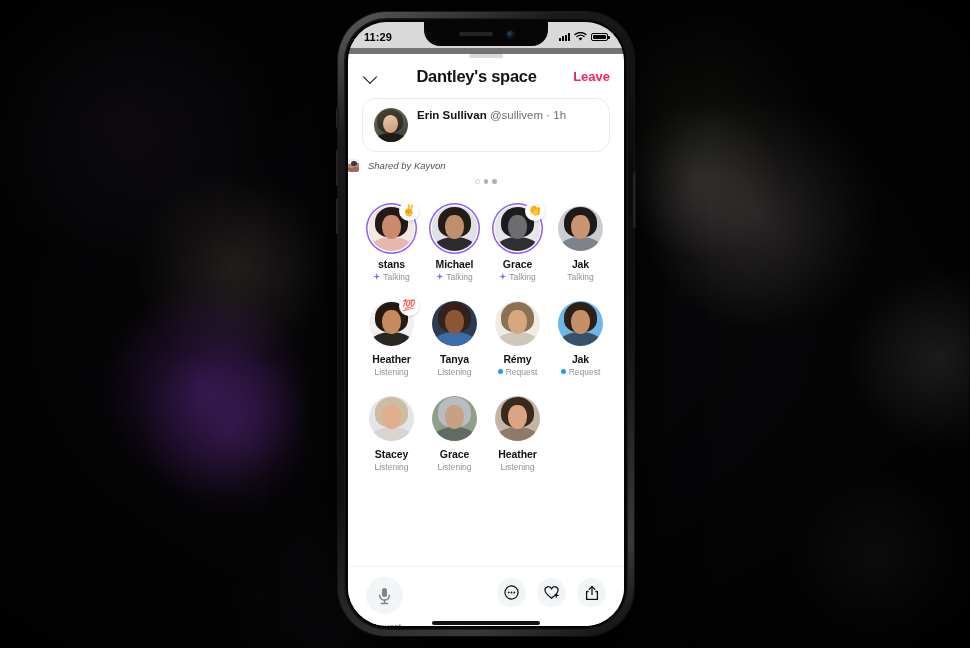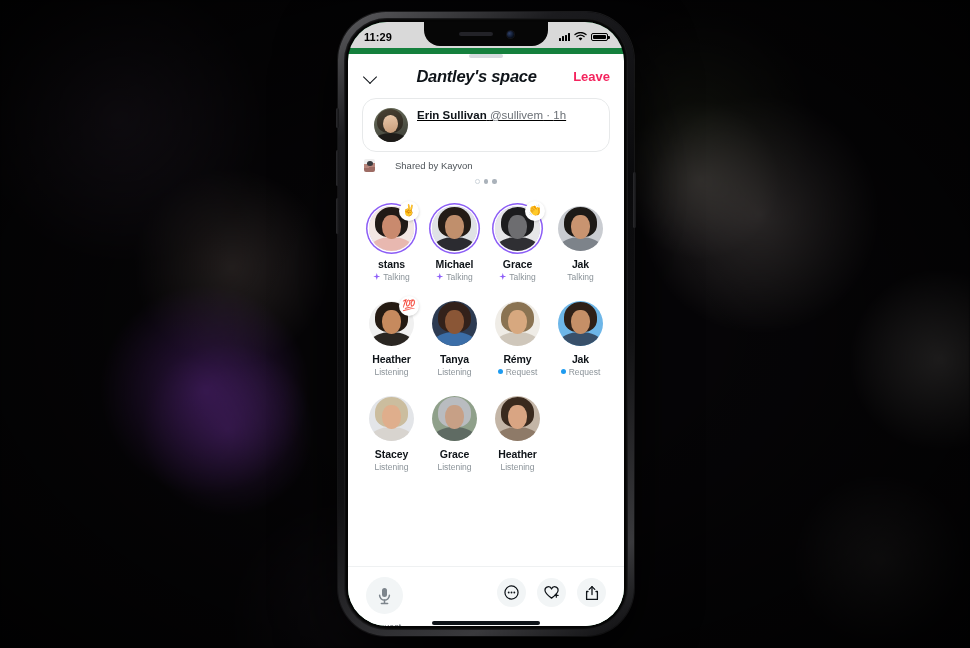--- a/index.html
+++ b/index.html
@@ -44,21 +44,21 @@
   }
   .device-inner {
     position: absolute; inset: 6px;
     border-radius: 43px;
     background: #050505;
     box-shadow: inset 0 0 2px 1px rgba(90,90,95,0.35);
   }
   .screen {
     position: absolute; inset: 4px;
     border-radius: 39px;
-    background: #15803d;
+    background: #737373;
     overflow: hidden;
   }
 
   
   .btn-side {
     position: absolute;
     background: linear-gradient(90deg,#2a2a2d,#141416);
     border-radius: 2px;
   }
   .btn-silence { left: -2px; top: 96px;  width: 3px; height: 20px; }
@@ -135,21 +135,20 @@
     content: ""; position: absolute;
     left: 3px; top: 4px; width: 9px; height: 9px;
     border-right: 1.9px solid #0f1419;
     border-bottom: 1.9px solid #0f1419;
     transform: rotate(45deg);
   }
   .header-title {
     flex: 1; text-align: center;
     font-size: 16.5px; font-weight: 700; color: #0f1419;
     letter-spacing: -0.25px;
-    font-style: italic;
   }
   .leave-btn {
     font-size: 13px; font-weight: 700;
     color: #f4245e; cursor: pointer;
     flex: 0 0 auto;
   }
 
   
   .card-wrap { padding: 0 14px; }
   .tweet-card {
@@ -171,35 +170,36 @@
   }
   .tweet-avatar .face {
     position: absolute; left: 9px; top: 7px; width: 15px; height: 18px;
     border-radius: 48% 48% 50% 50%;
     background: linear-gradient(170deg,#e9c8ab,#c79c79);
   }
   .tweet-avatar .body {
     position: absolute; left: 2px; bottom: -3px; width: 30px; height: 12px;
     border-radius: 50% 50% 0 0; background: #1d1b18;
   }
-  .tweet-body { flex: 1; min-width: 0; text-decoration: underline; }
+  .tweet-body { flex: 1; min-width: 0; }
   .tweet-meta {
     font-size: 11.5px; line-height: 15px;
     white-space: nowrap; overflow: hidden;
   }
   .tweet-name { font-weight: 700; color: #0f1419; }
   .tweet-handle, .tweet-time { color: #6b7076; font-weight: 400; }
   .tweet-text {
     font-size: 11.5px; line-height: 15px;
     color: #0f1419; margin-top: 1px;
   }
 
   .shared-row {
-    display: flex; align-items: center; gap: 20px;
-    padding: 7px 0 0 16px;
+    display: flex; align-items: center; gap: 9px;
+    padding: 7px 0 0 0;
+    font-style: italic;
   }
   .shared-avatar {
     width: 11px; height: 13px; border-radius: 2px;
     background: linear-gradient(175deg,#efefef 0 38%,#b8867c 38% 64%,#9d6b63 64% 100%);
     position: relative; overflow: hidden;
   }
   .shared-avatar::after {
     content: ""; position: absolute; left: 2.5px; top: 1.5px;
     width: 6px; height: 5.5px; border-radius: 50%;
     background: #3a3a3e;

